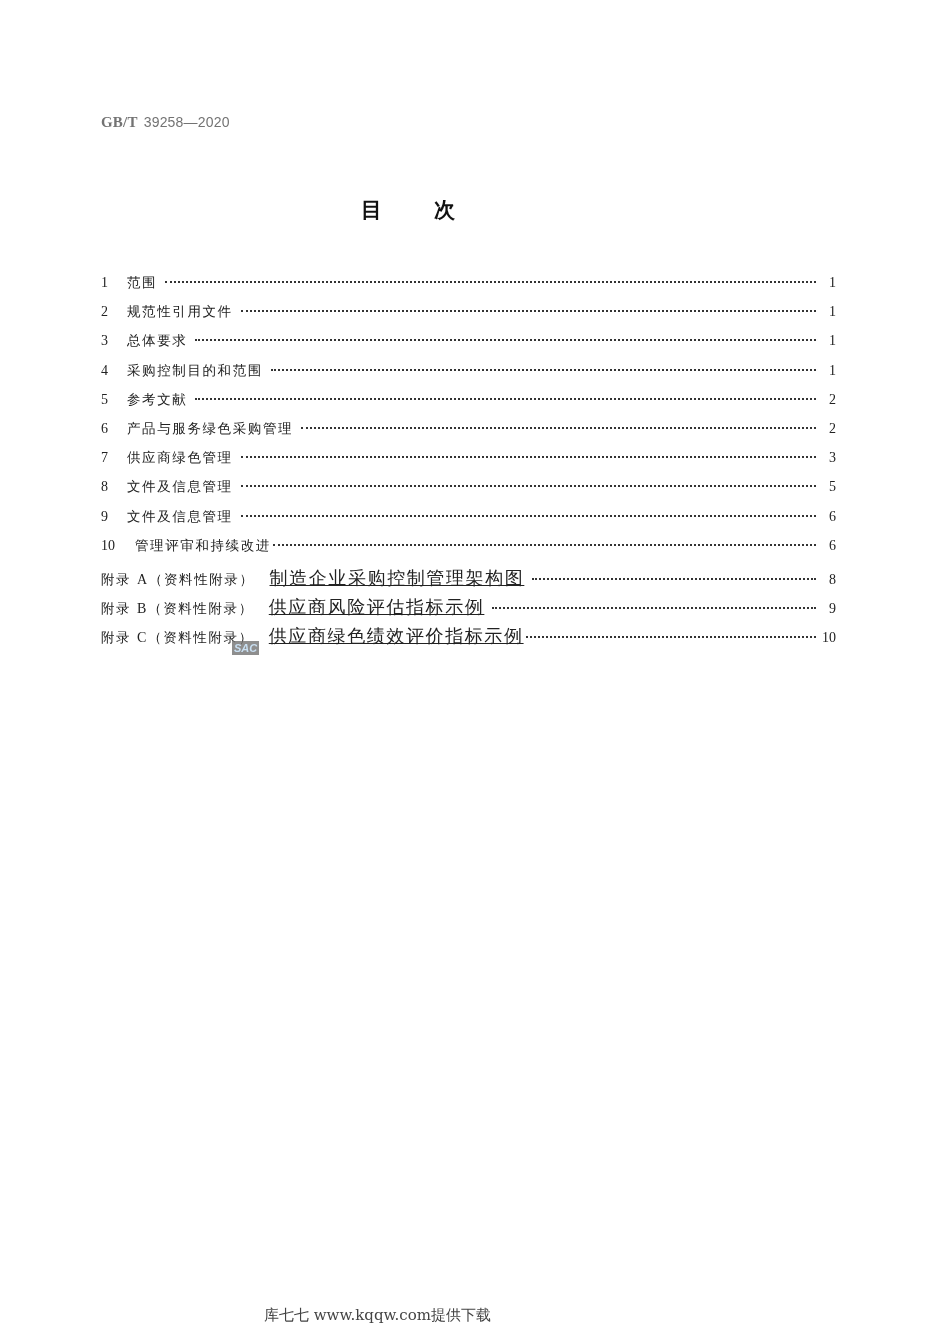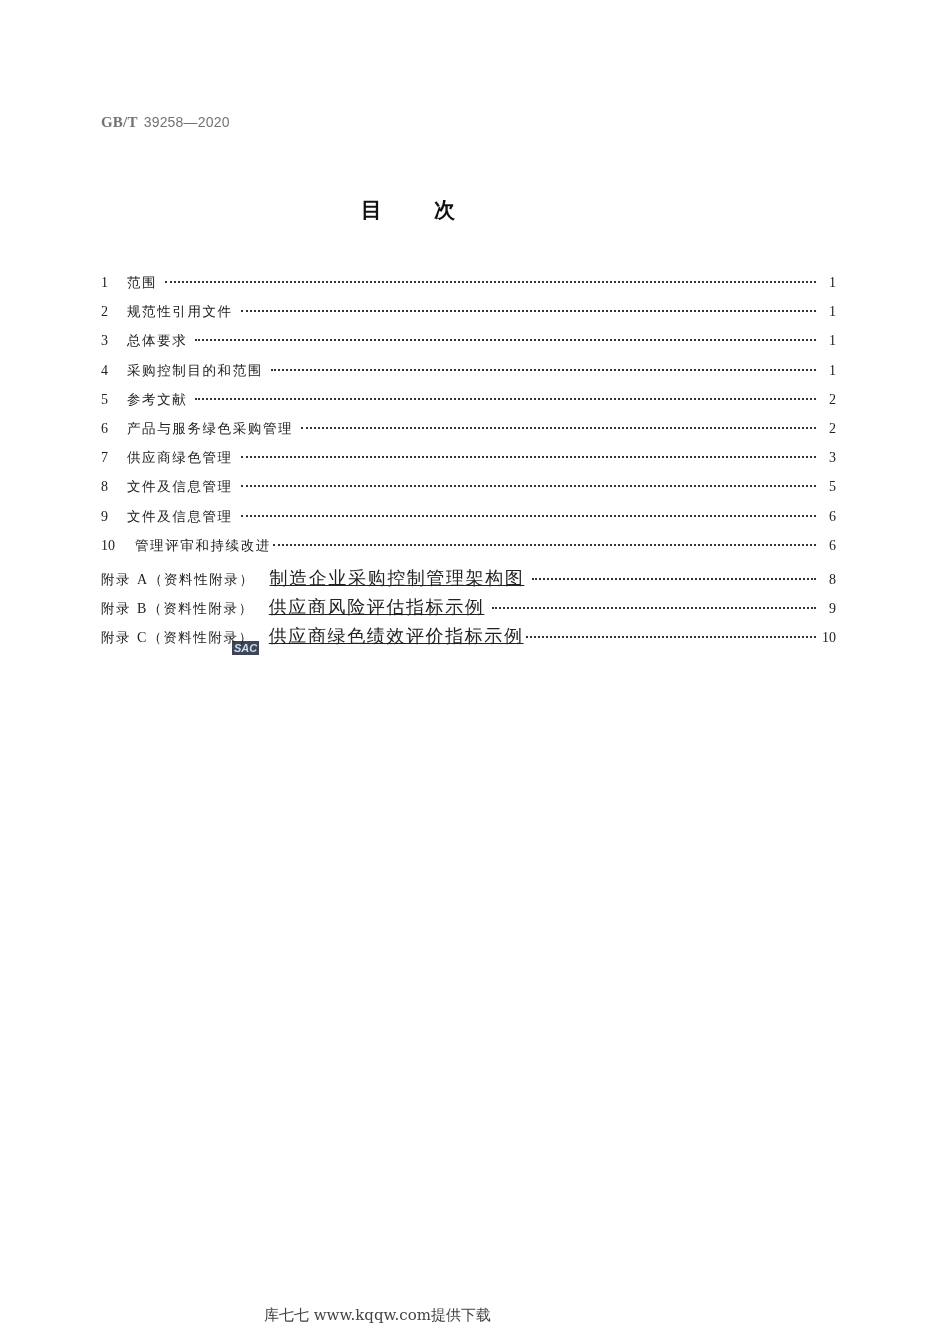--- a/index.html
+++ b/index.html
@@ -108,21 +108,21 @@
     .watermark {
       position: absolute;
       left: 232px;
       top: 641px;
       font-family: "Liberation Sans", sans-serif;
       font-style: italic;
       font-weight: bold;
       font-size: 11px;
       color: #bcd8ef;
       opacity: 0.8;
-      background: #0f172a;
+      background: #737373;
       padding: 1px 2px;
     }
     .footer {
       position: absolute;
       left: 0;
       width: 755px;
       top: 1306px;
       text-align: center;
       font-family: "DejaVu Serif", serif;
       font-size: 15px;

